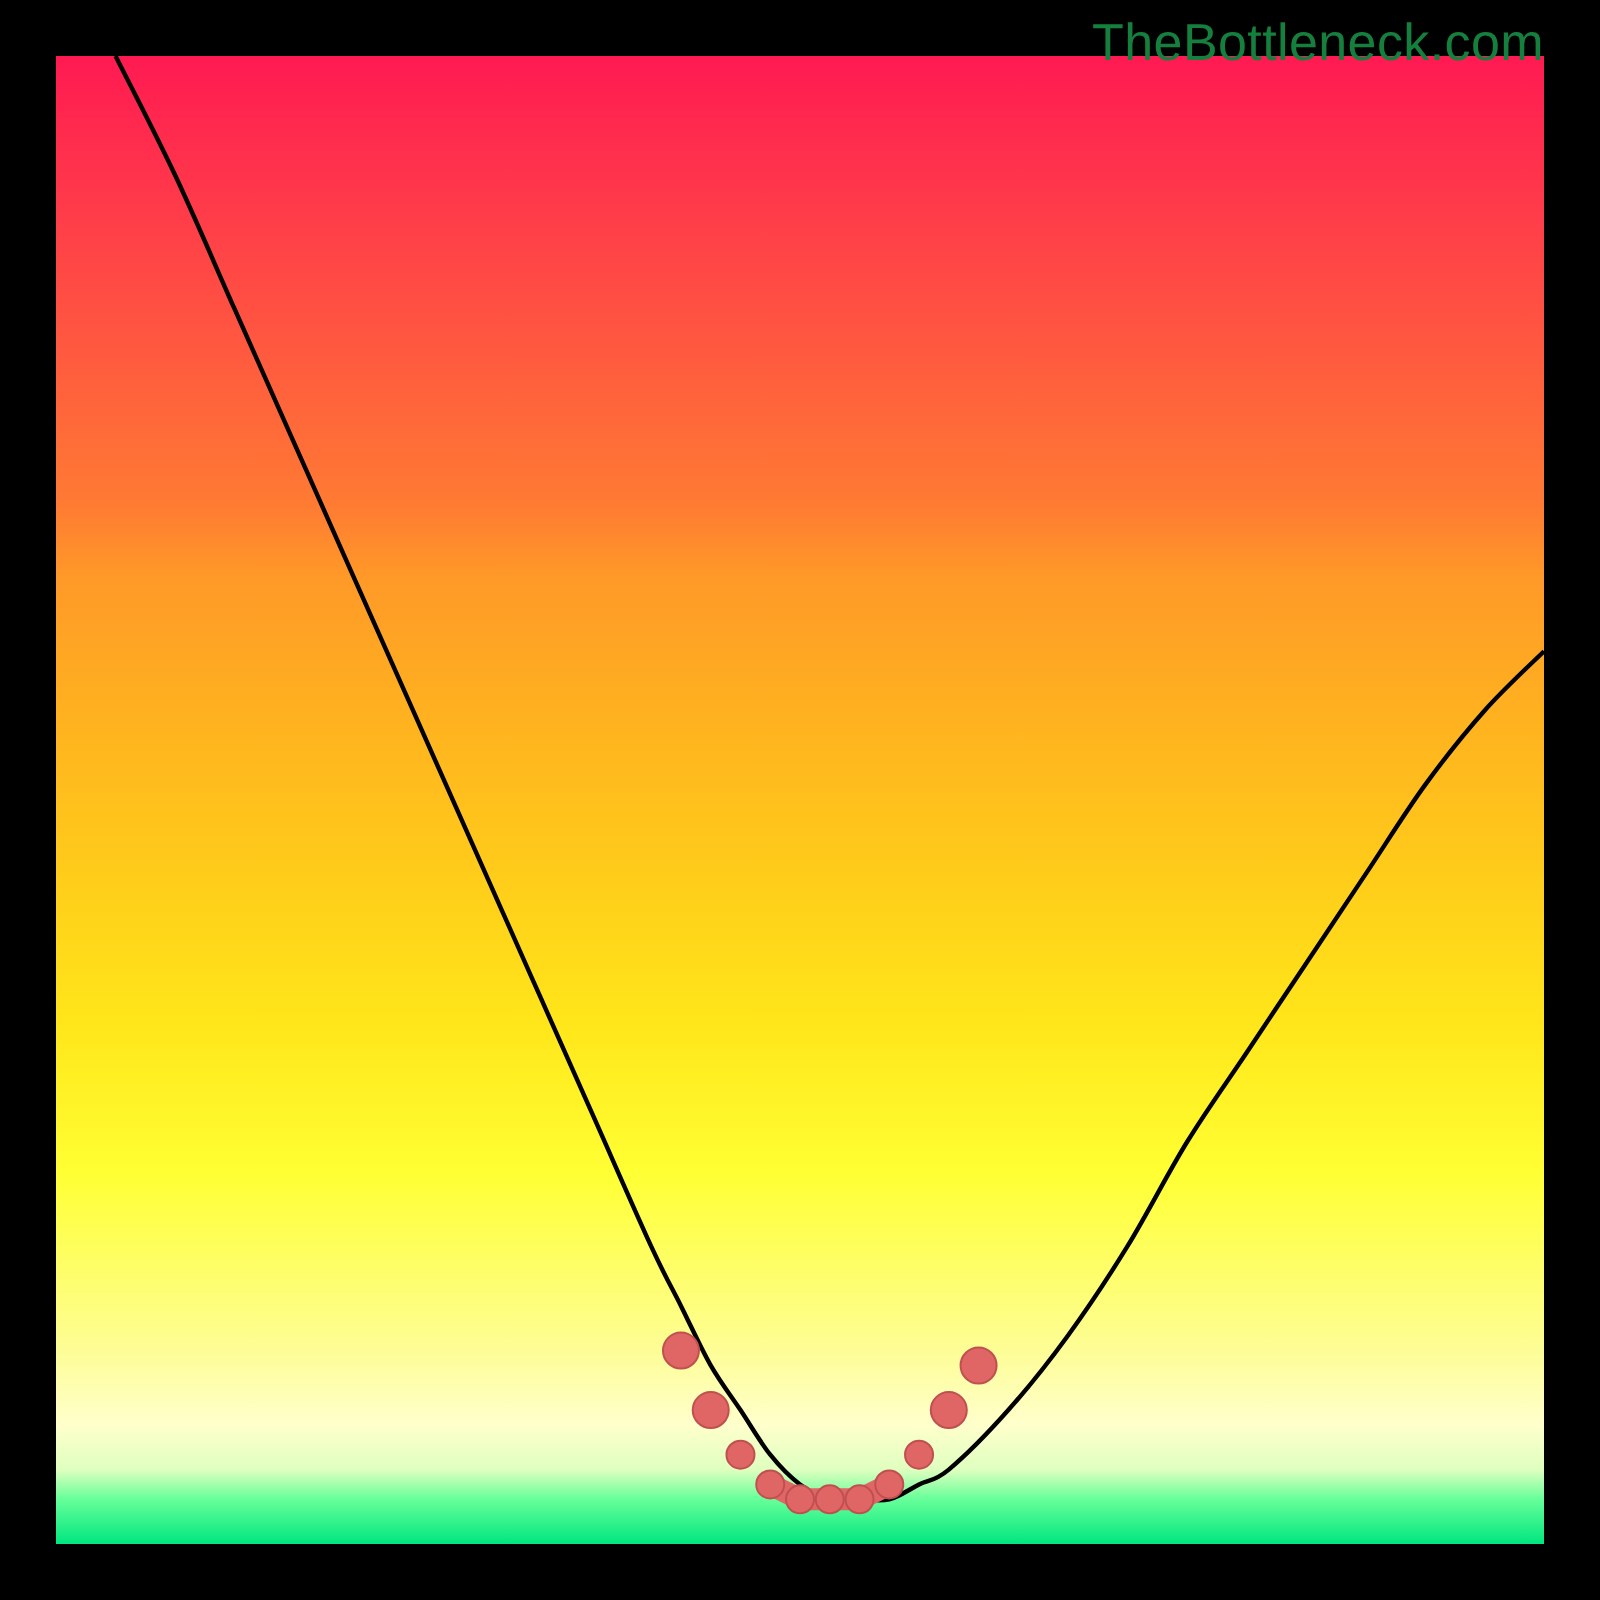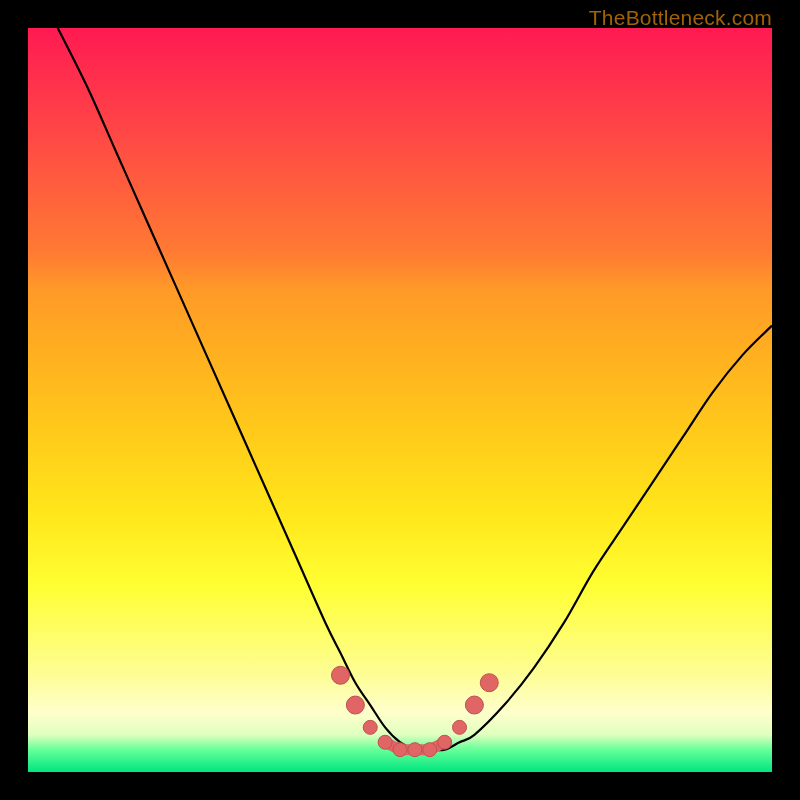--- a/index.html
+++ b/index.html
@@ -37,22 +37,22 @@
       #ffffcc 92%,
       #dfffbf 95%,
       #66ff99 97%,
       #00e680 100%
     );
   }
   .watermark {
     position: absolute;
     top: 6px;
     right: 28px;
-    color: #a16207;
-    font-size: 21px;
+    color: #15803d;
+    font-size: 26px;
     font-weight: 500;
     letter-spacing: 0.2px;
   }
   svg.curve {
     position: absolute;
     left: 0;
     top: 0;
     width: 744px;
     height: 744px;
     overflow: visible;

